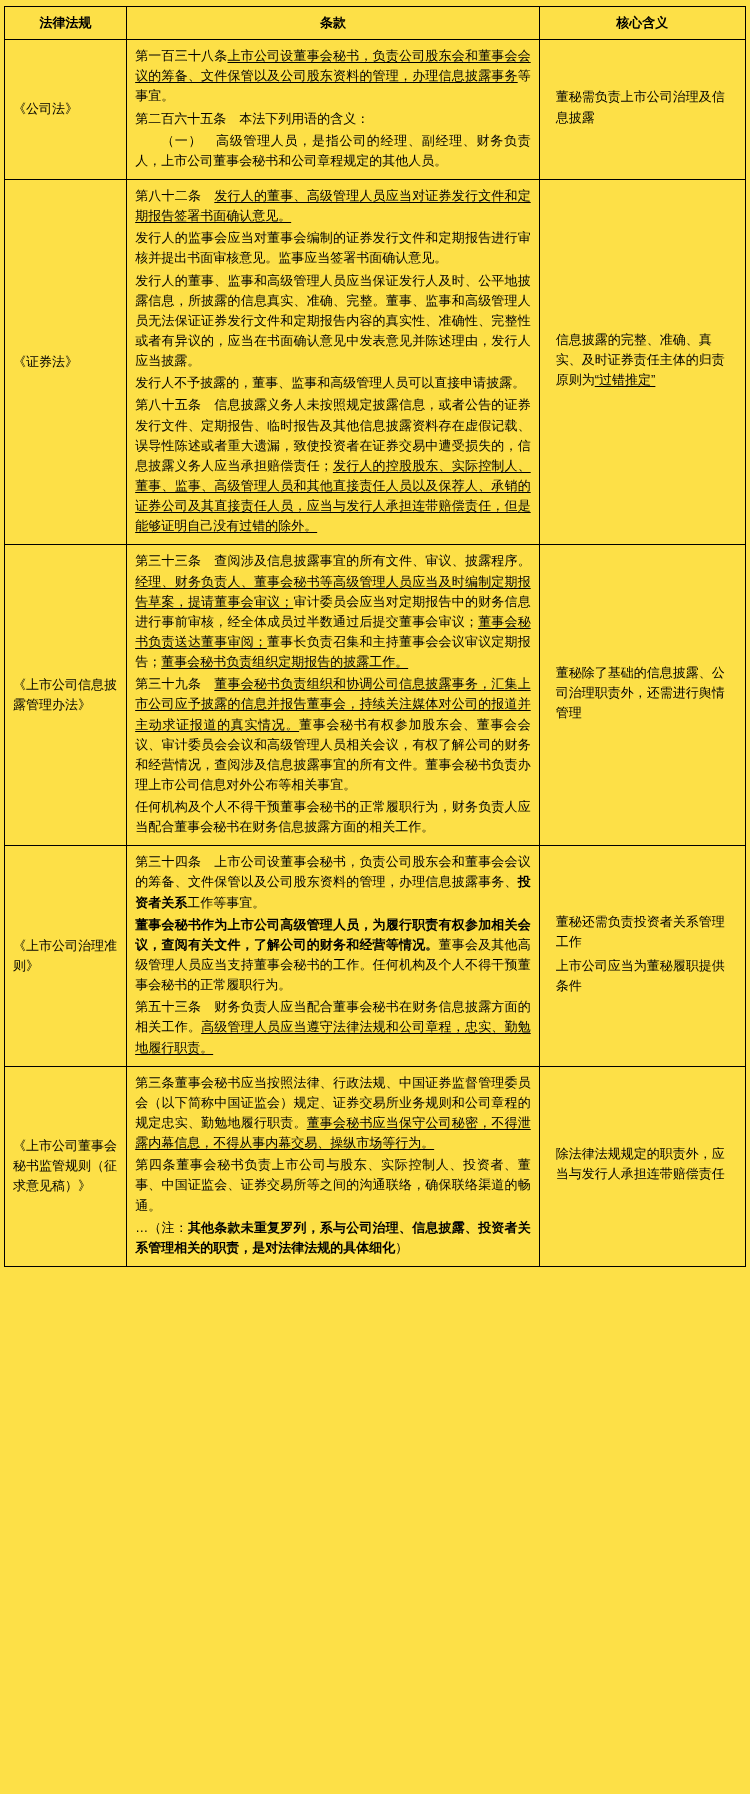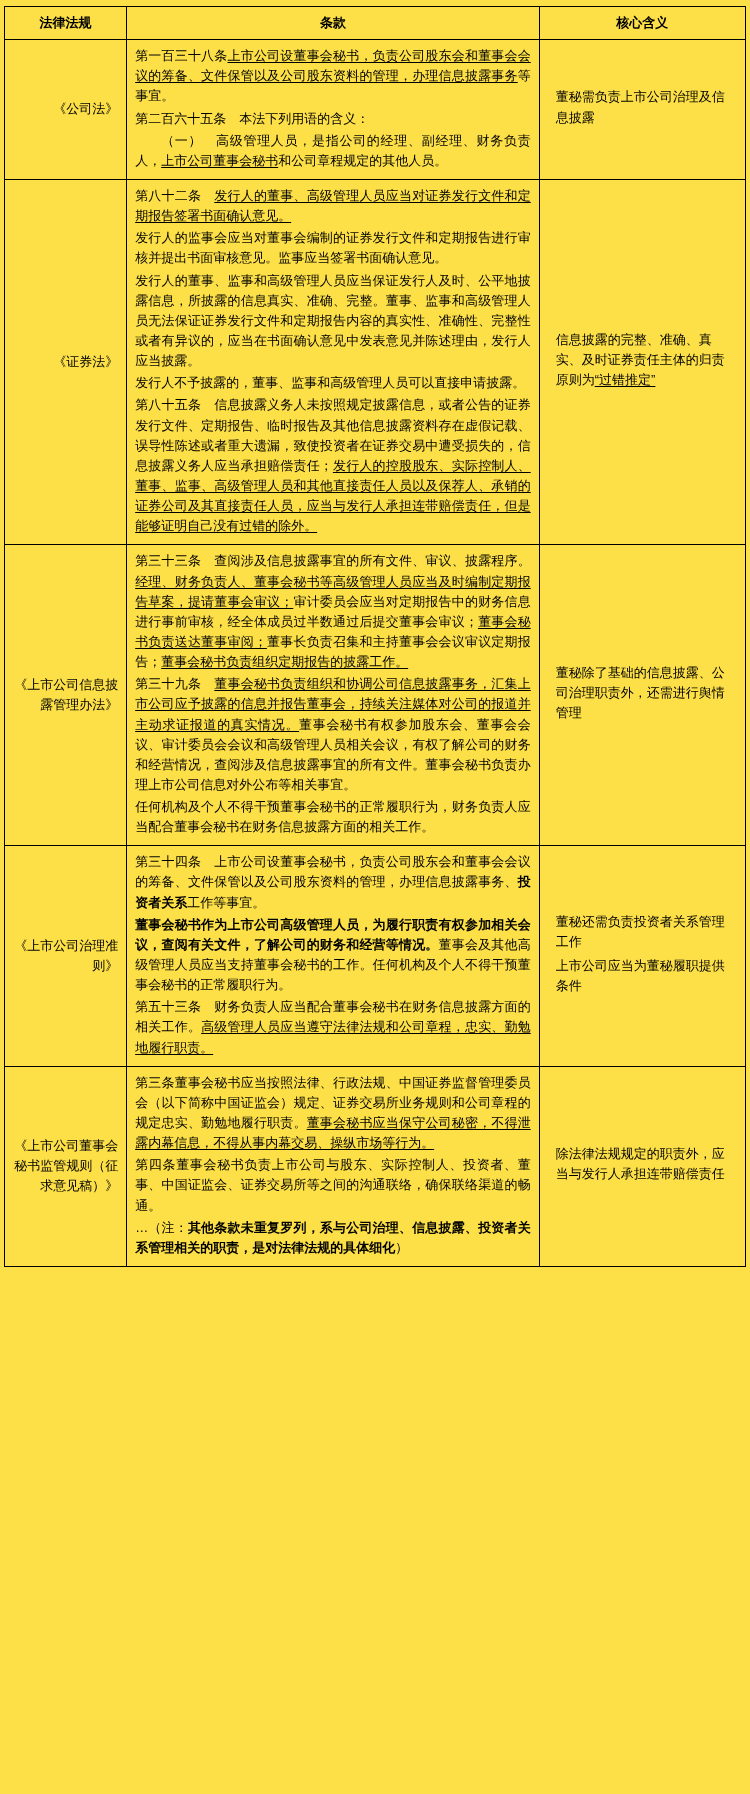--- a/index.html
+++ b/index.html
@@ -35,21 +35,21 @@
     text-align: center;
     font-weight: bold;
     font-size: 14px;
     padding: 8px 6px;
   }
   col.c1 { width: 122px; }
   col.c2 { width: 412px; }
   col.c3 { width: 206px; }
 
   td.col-law {
-    text-align: right;
+    text-align: left;
     font-size: 13px;
     line-height: 1.6;
   }
   td.col-clause {
     text-align: justify;
     vertical-align: top;
     padding-top: 8px;
     padding-bottom: 8px;
   }
   td.col-meaning {
@@ -62,21 +62,20 @@
     text-indent: 0;
     text-align: justify;
   }
   .para.indent {
     text-indent: 26px;
   }
   .b {
     font-weight: bold;
   }
   .u {
-    text-decoration: underline;
     text-underline-offset: 2px;
   }
   .bu {
     font-weight: normal;
     text-decoration: underline;
     text-underline-offset: 2px;
   }
   .meaning-p {
     margin: 0 0 4px 8px;
   }

